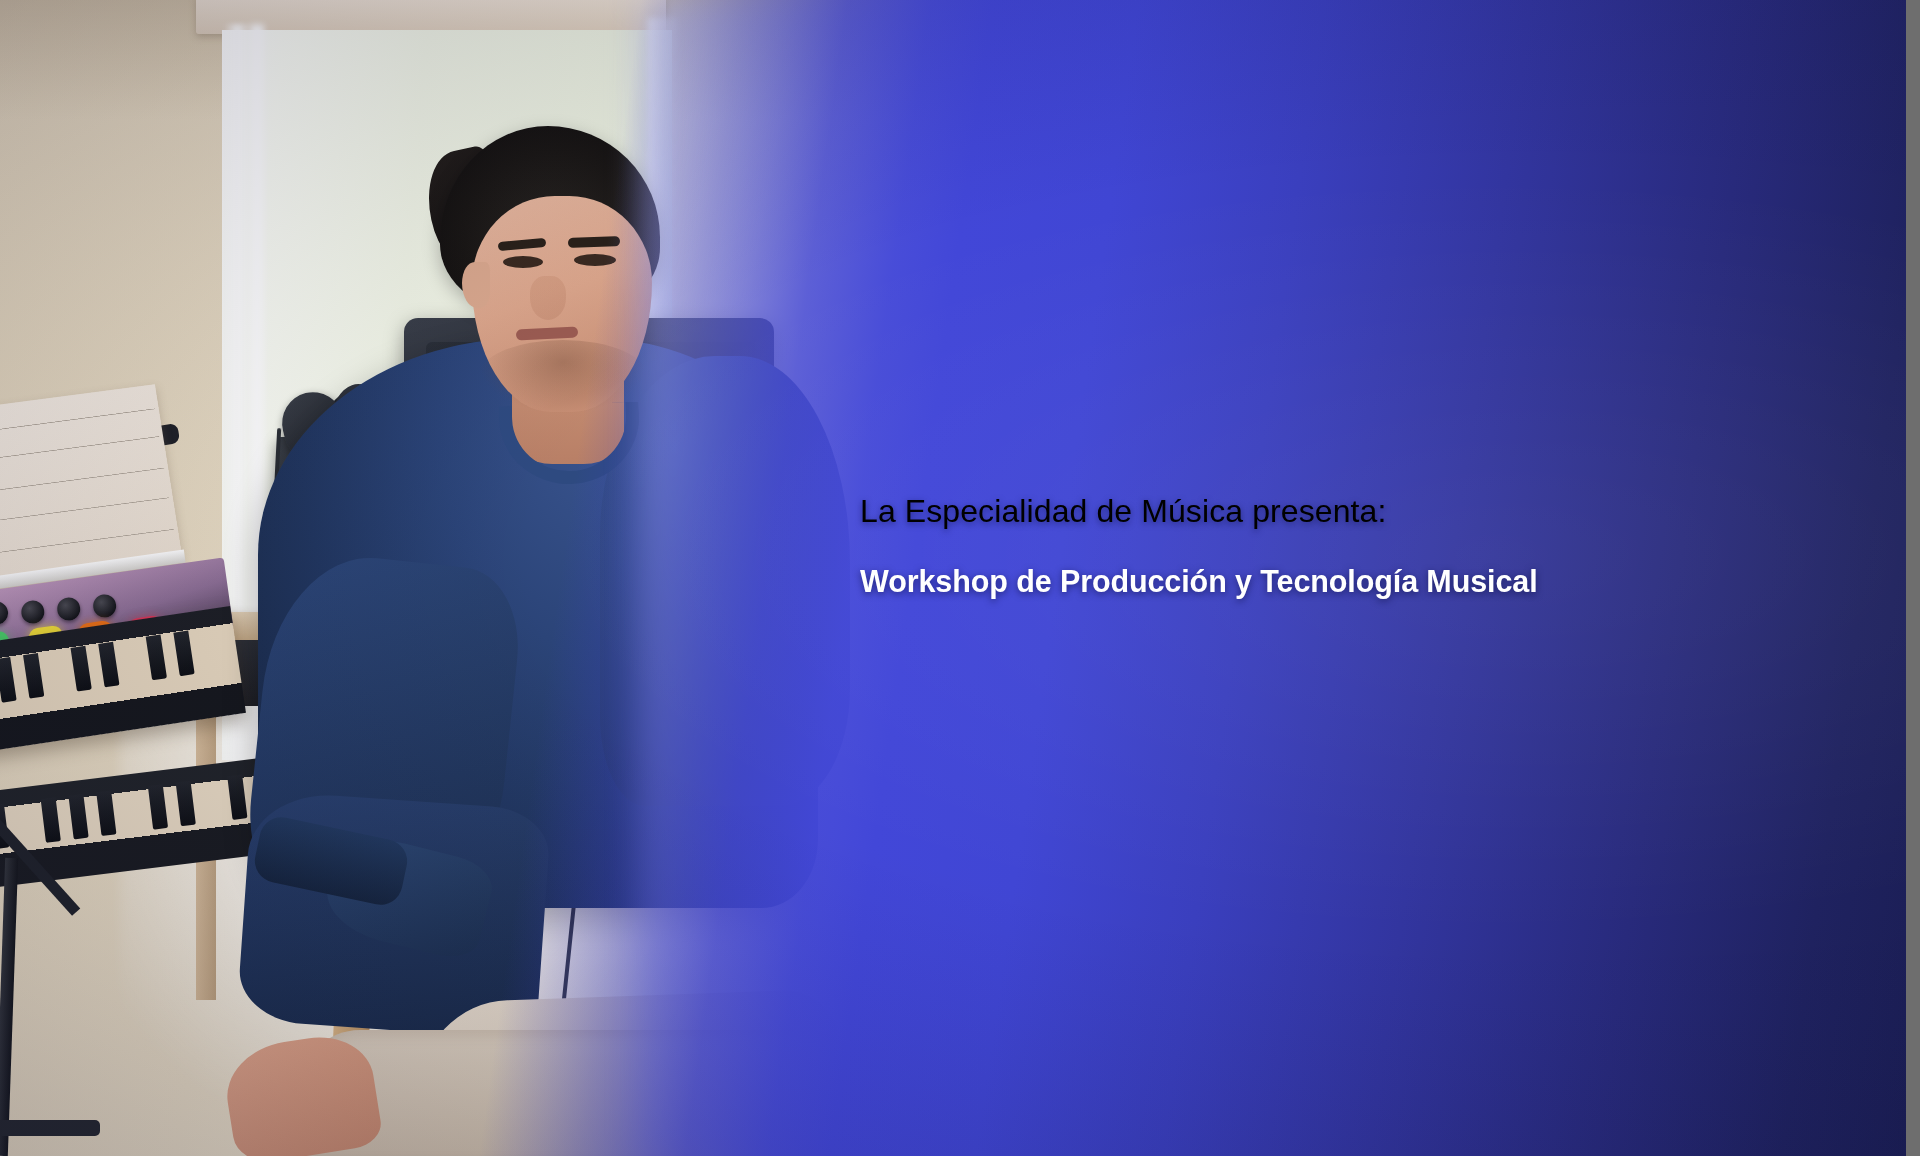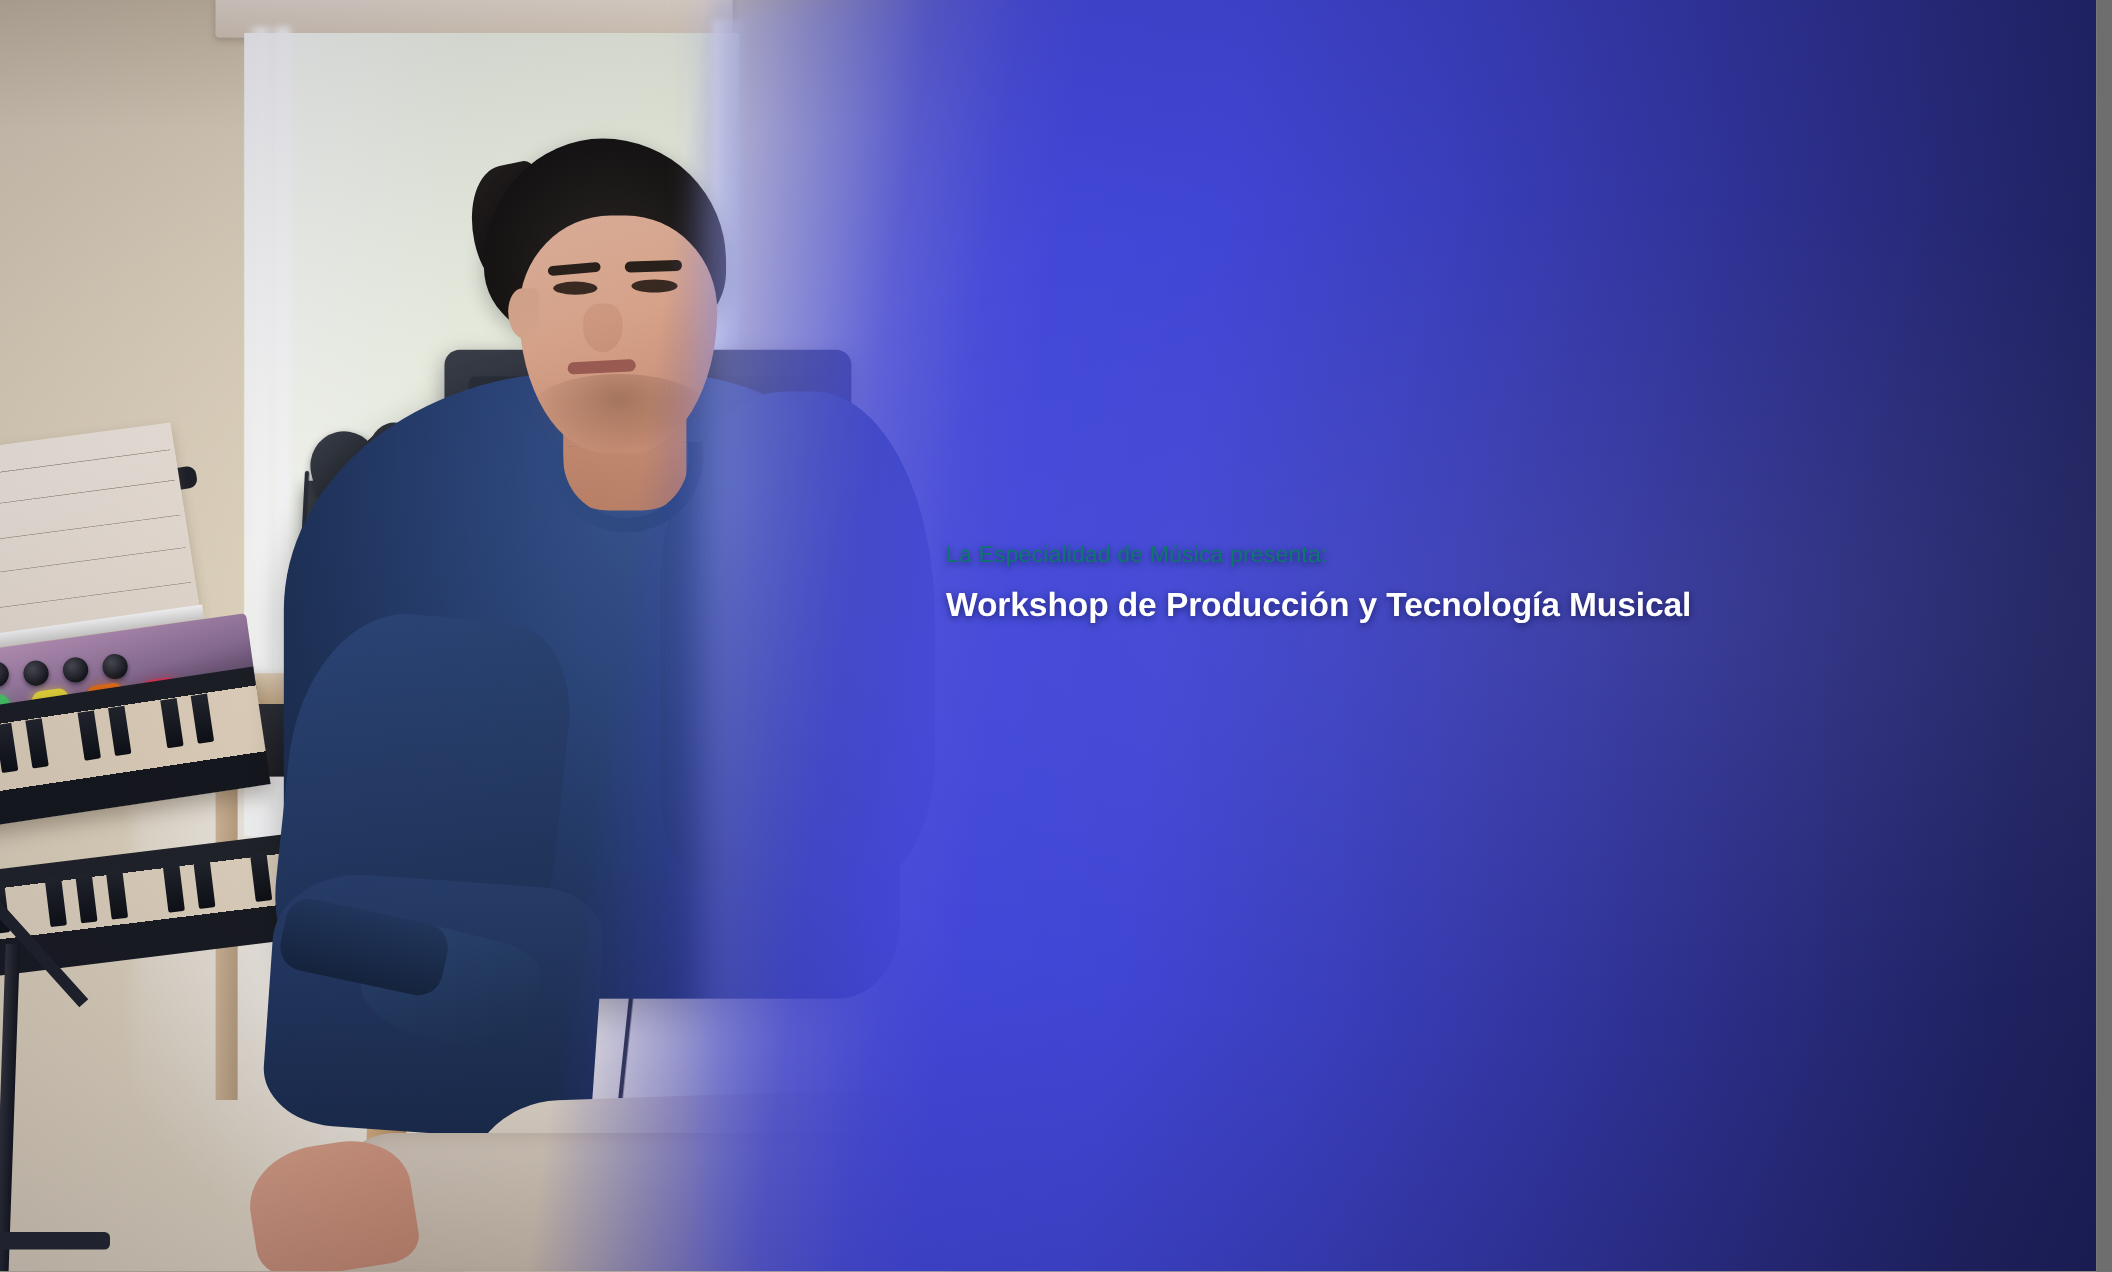--- a/index.html
+++ b/index.html
@@ -378,30 +378,30 @@
     position:absolute; inset:0;
     background:radial-gradient(ellipse at 78% 48%, rgba(255,255,255,.06) 0%, rgba(0,0,0,0) 45%, rgba(10,10,45,.22) 100%);
     pointer-events:none;
   }
 
   
   .textblock{
     position:absolute; left:860px; top:492px; width:980px;
   }
   .kicker{
-    color:#0f766e;
-    font-size:21px;
+    color:#000000;
+    font-size:32px;
     font-weight:400;
     letter-spacing:.1px;
     line-height:1.2;
     text-shadow:0 2px 6px rgba(10,12,60,.55);
     white-space:nowrap;
   }
   .headline{
-    margin-top:12px;
+    margin-top:30px;
     color:#ffffff;
     font-size:30.5px;
     font-weight:700;
     line-height:1.42;
     letter-spacing:-.1px;
     text-shadow:0 2px 7px rgba(10,12,60,.60);
     white-space:nowrap;
   }
   .headline .l2{ display:block; }
 

